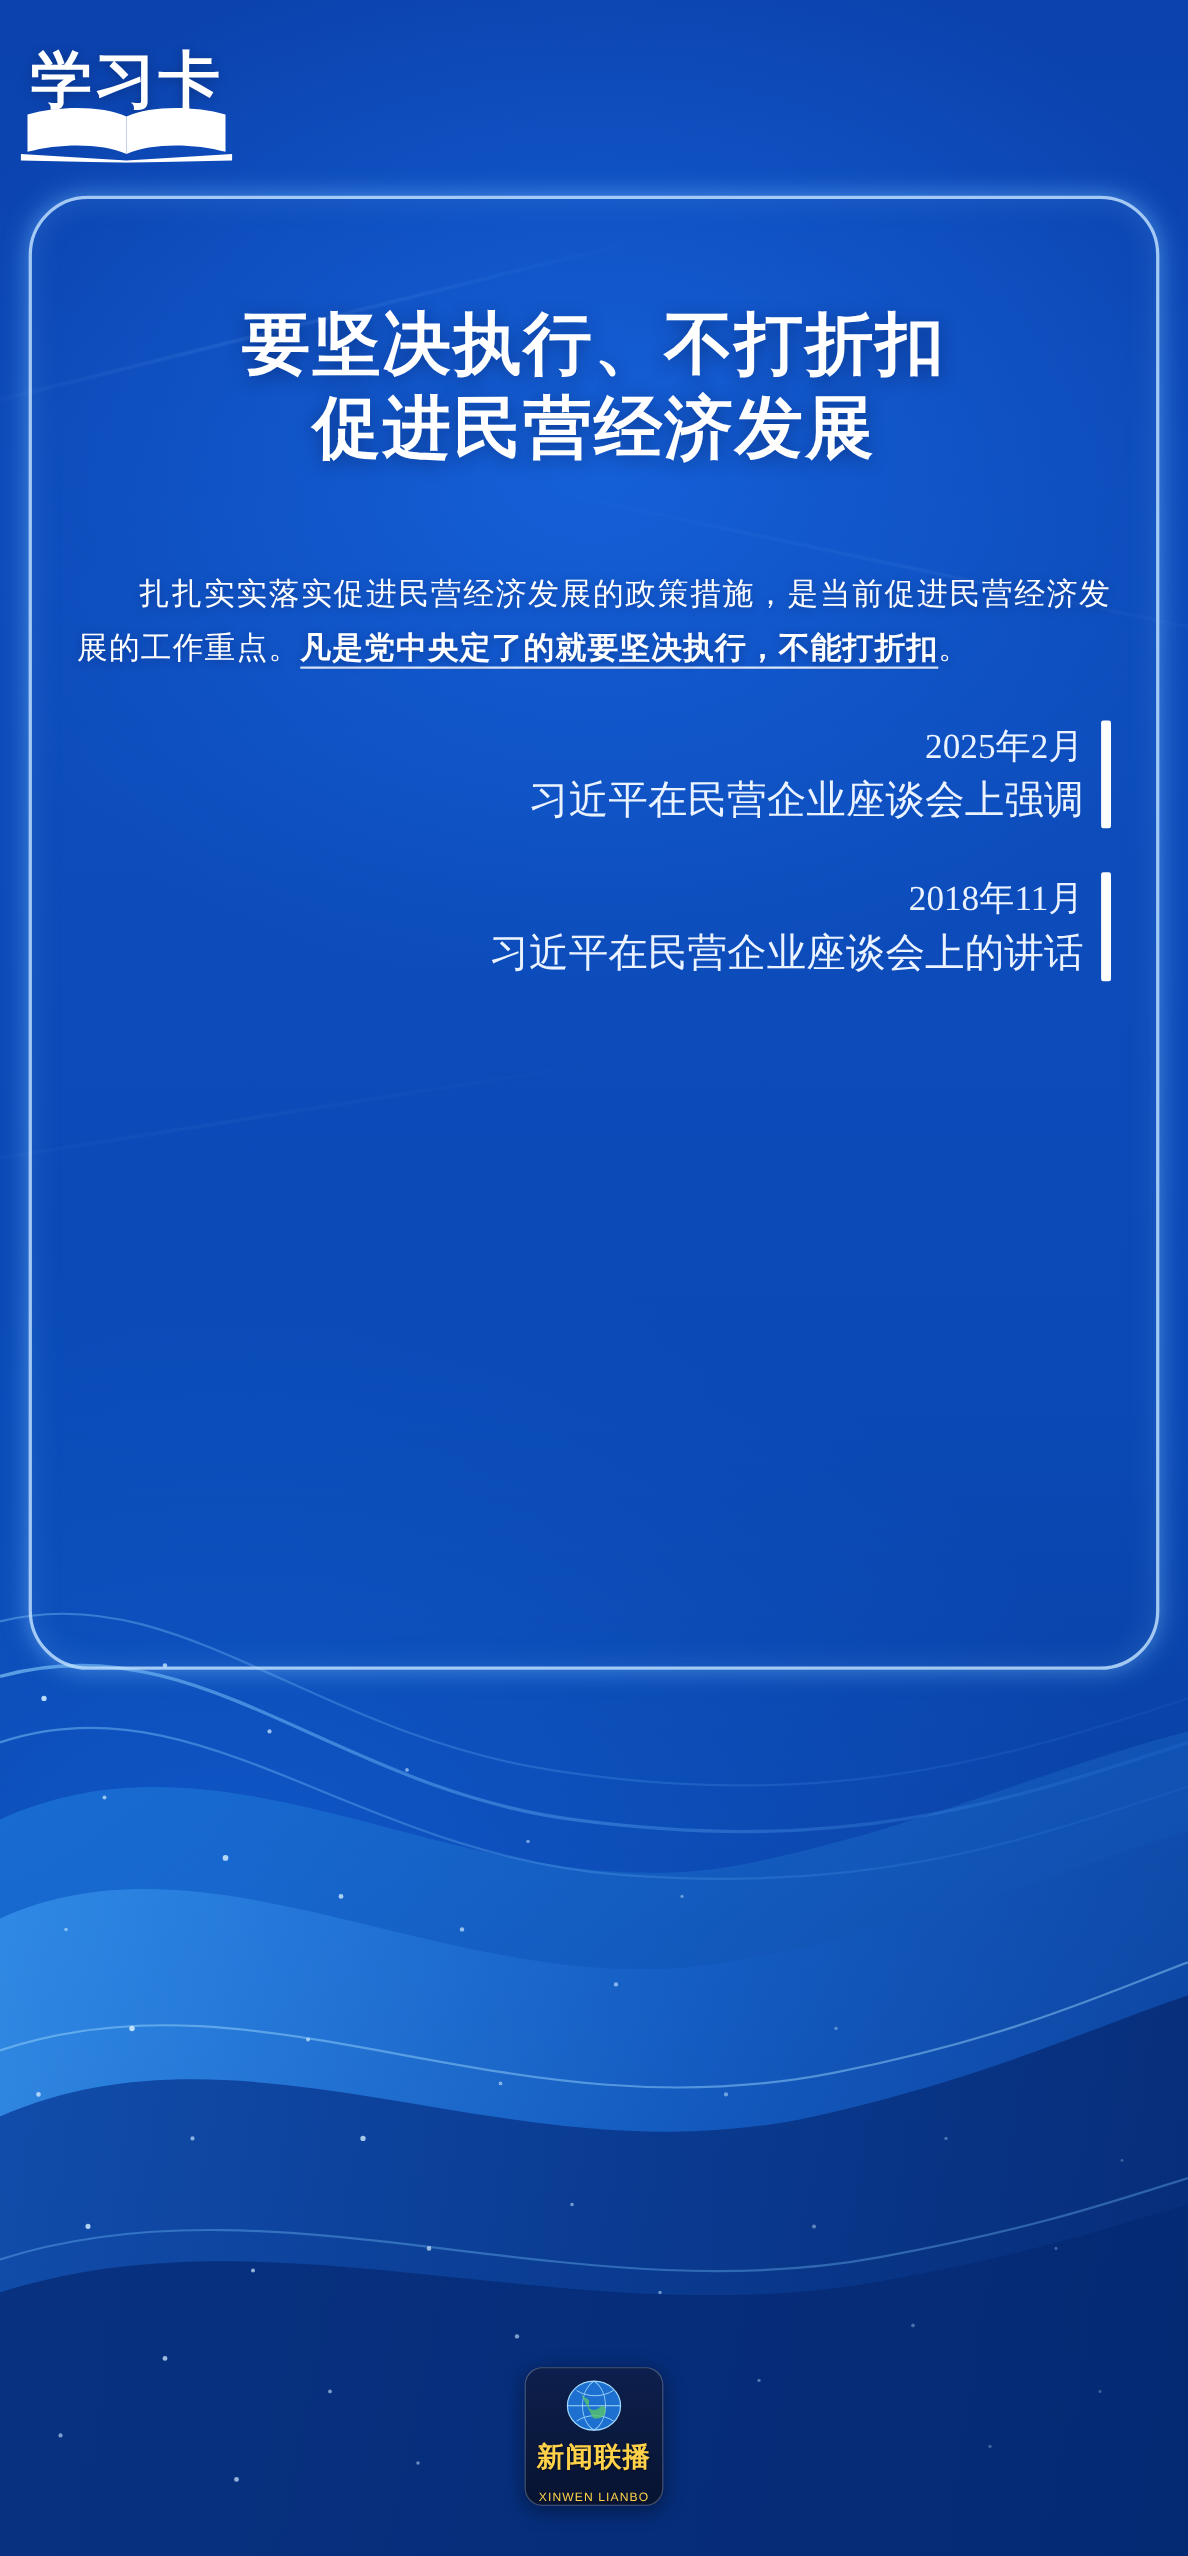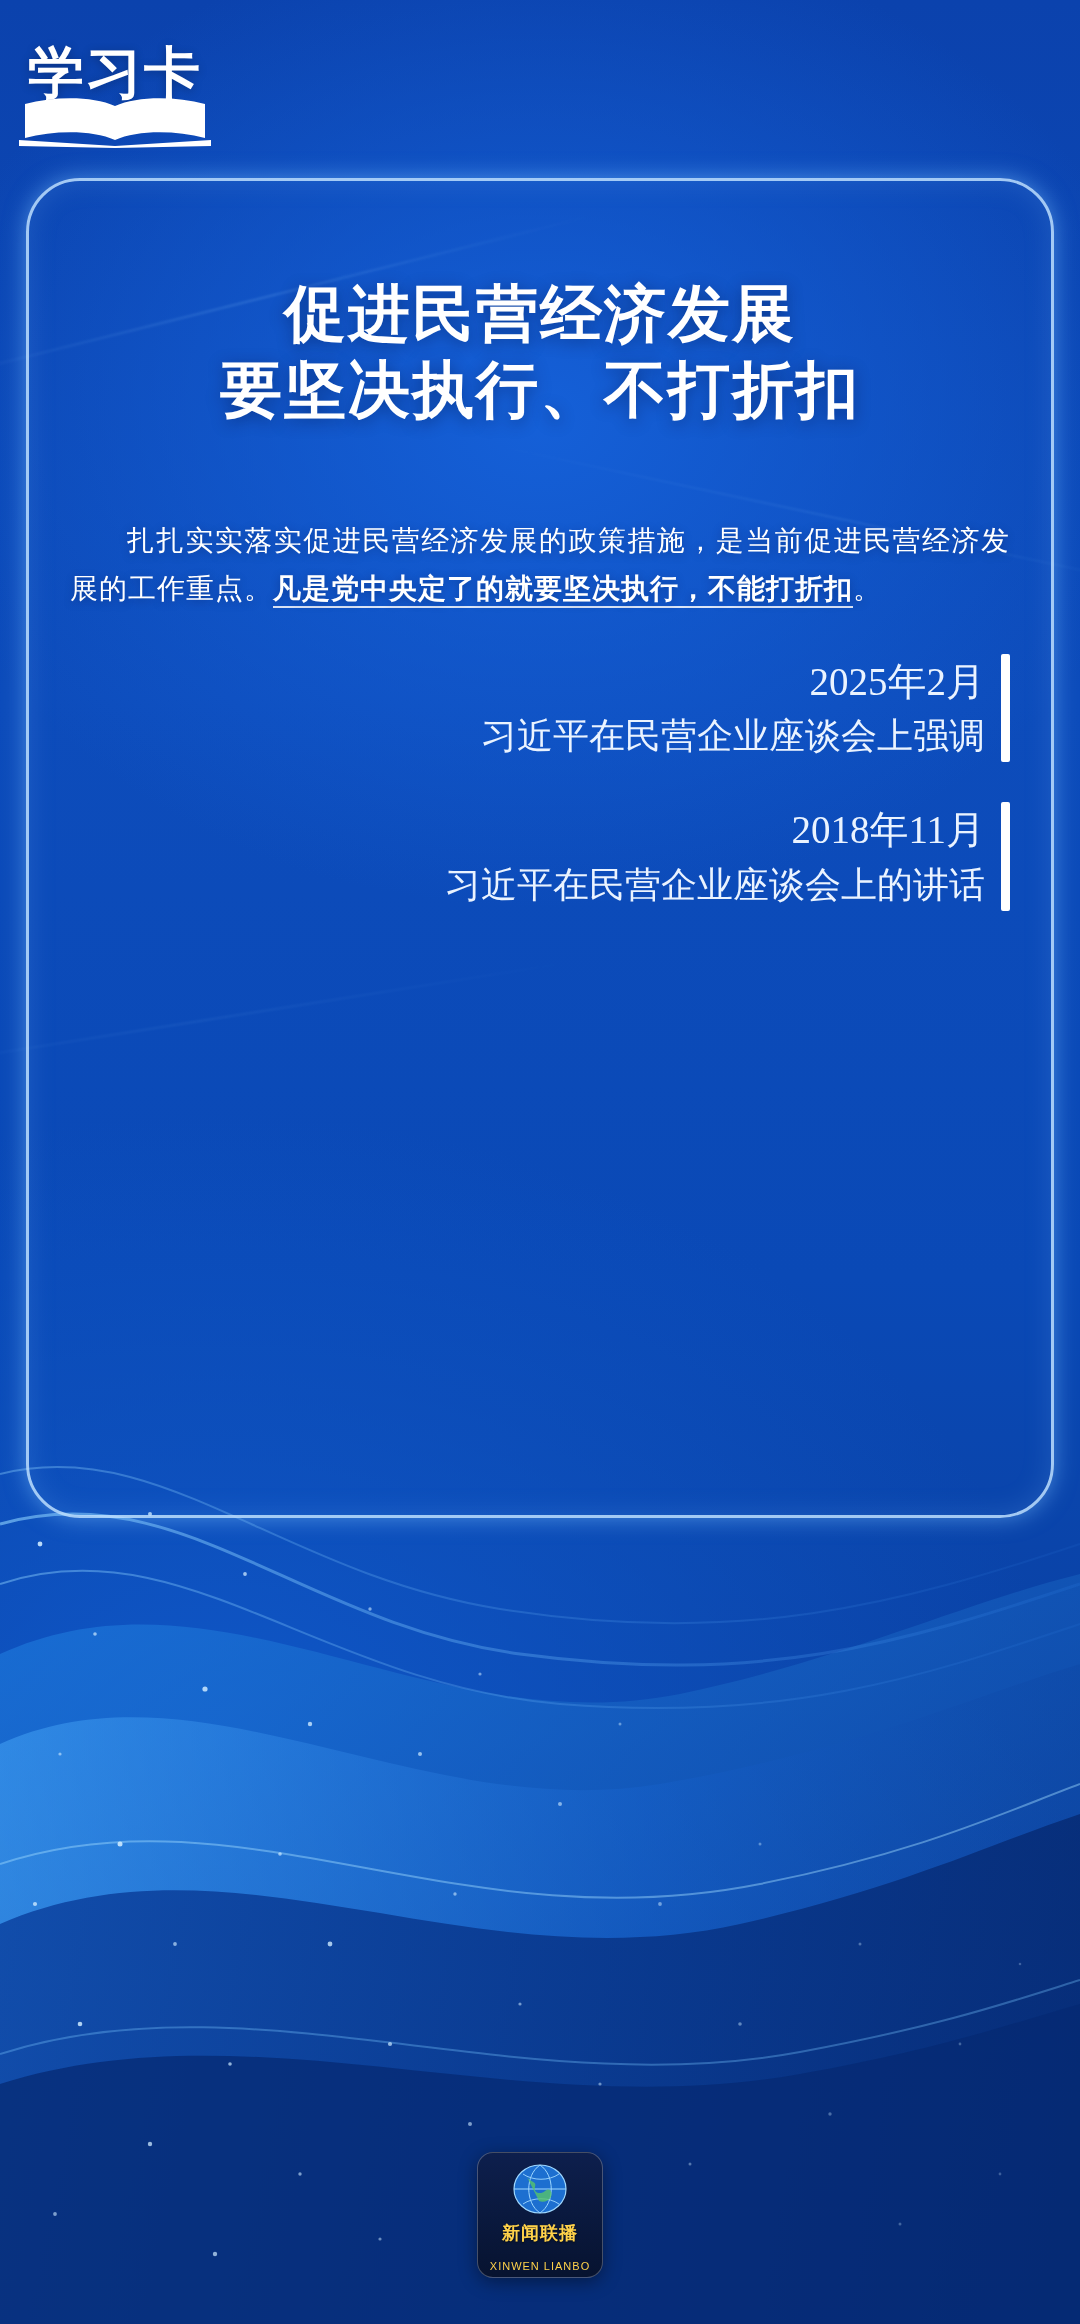--- a/index.html
+++ b/index.html
@@ -146,21 +146,21 @@
     justify-content: flex-end;
     align-items: stretch;
     gap: 16px;
   }
   .attrib-text {
     text-align: right;
     color: #eaf3ff;
     font-family: "Liberation Serif", serif;
   }
   .attrib-date {
-    font-size: 39px;
+    font-size: 32px;
     line-height: 1.45;
   }
   .attrib-src {
     font-size: 36px;
     line-height: 1.45;
   }
   .attrib-bar {
     width: 9px;
     background: #ffffff;
     border-radius: 2px;
@@ -209,21 +209,21 @@
     overflow: hidden;
   }
   .badge-globe {
     width: 78px;
     height: 56px;
   }
   .badge-cn {
     margin-top: 4px;
     font-family: Liberation Sans, sans-serif;
     font-weight: bold;
-    font-size: 18px;
+    font-size: 25px;
     color: #ffd24a;
     letter-spacing: 1px;
     text-shadow: 0 1px 2px rgba(0,0,0,0.6);
   }
   .badge-en {
     margin-top: 15px;
     font-family: "Liberation Sans", sans-serif;
     font-size: 11px;
     color: #ffd24a;
     letter-spacing: 1px;
@@ -248,22 +248,22 @@
         <path d="M4 46 L100 52 L196 46 L196 52 L100 54 L4 52 Z" fill="#ffffff"></path>
       </svg>
     </div>
   </div>
 
   <div class="card"></div>
 
   <div class="content">
 
     <div class="title">
+      <span class="line">要坚决执行、不打折扣</span>
       <span class="line">促进民营经济发展</span>
-      <span class="line">要坚决执行、不打折扣</span>
     </div>
 
     <div class="quote q1">
       <span class="indent"></span><span>扎扎实实落实促进民营经济发展的政策措施，是当前促进民营经济发展的工作重点。</span><span class="hl">凡是党中央定了的就要坚决执行，不能打折扣</span><span>。</span>
     </div>
     <div class="attrib">
       <div class="attrib-text">
         <div class="attrib-date">2025年2月</div>
         <div class="attrib-src">习近平在民营企业座谈会上强调</div>
       </div>

